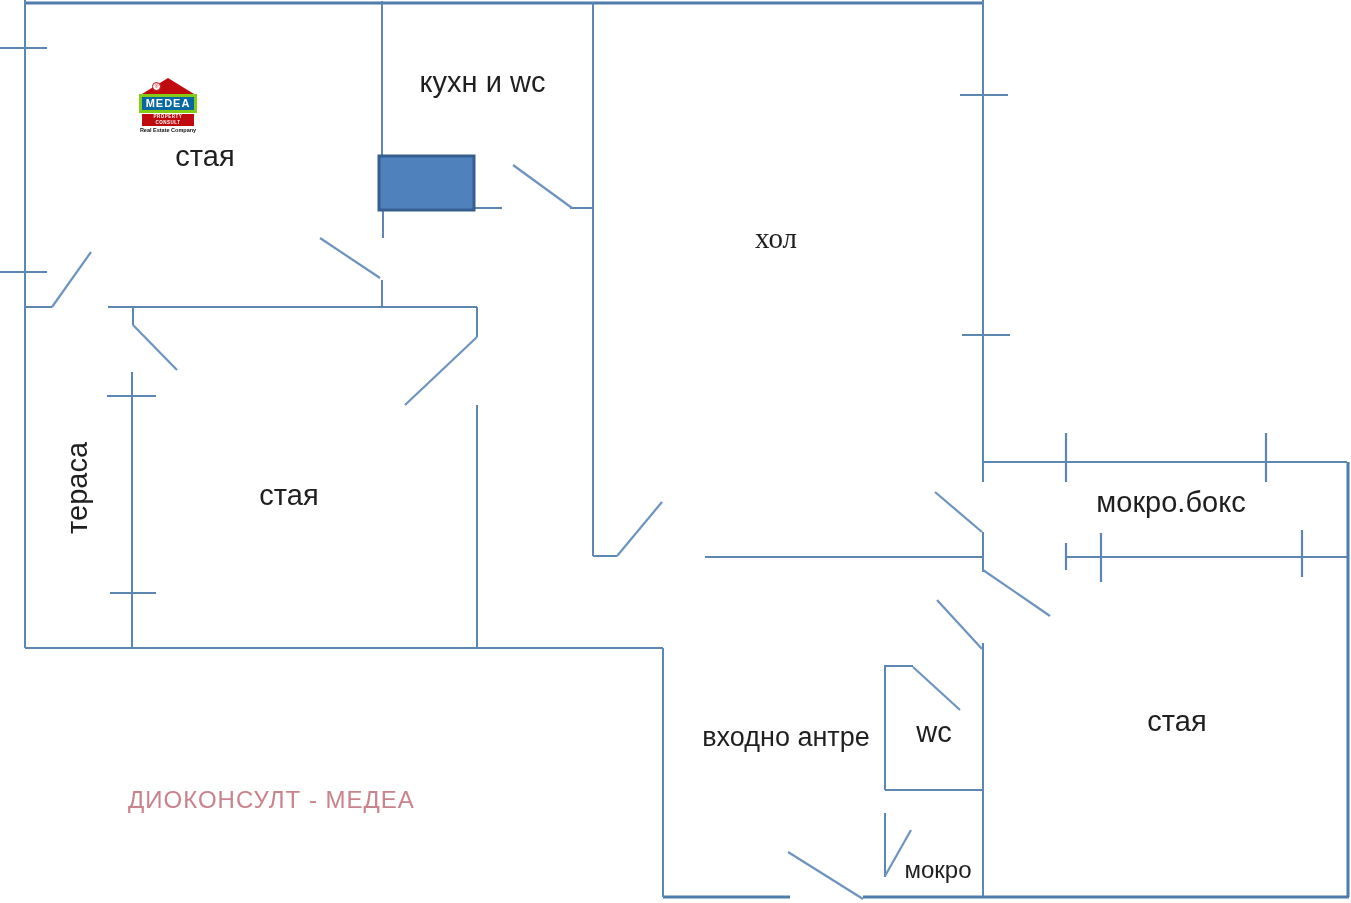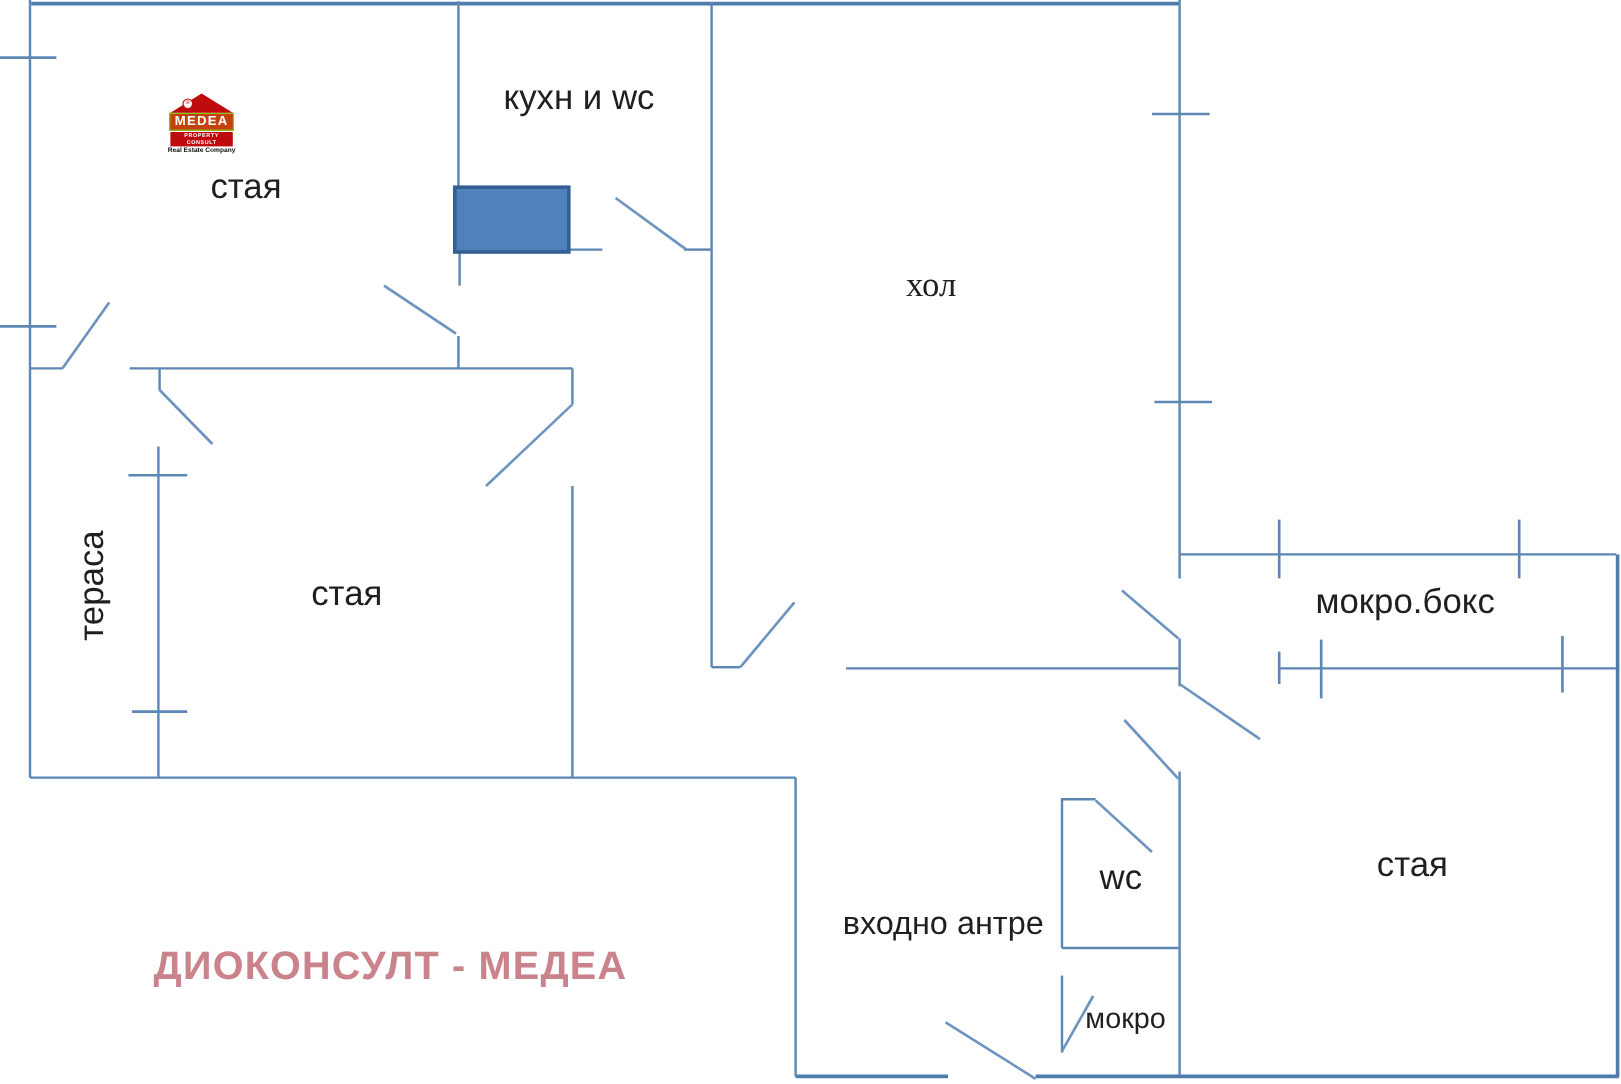--- a/index.html
+++ b/index.html
@@ -8,41 +8,41 @@
     font-family:"Liberation Sans", sans-serif;
   }
   .plan-svg{position:absolute;left:0;top:0;}
   .room-label{
     position:absolute;color:#1f1f1f;font-size:29px;text-align:center;
     white-space:nowrap;line-height:1.1;
   }
   .label-terasa{
     transform:rotate(-90deg);transform-origin:center center;
   }
-  .label-antre{font-size:27px;margin-top:32px;}
+  .label-antre{font-size:27px;}
   .label-mokro{font-size:24px;}
   .watermark{
     position:absolute;left:128px;top:786px;
-    font-size:33px;font-weight:bold;letter-spacing:1px;color:#ca828b;
+    font-size:24px;font-weight:normal;letter-spacing:1px;color:#ca828b;
     white-space:nowrap;
   }
   
   .logo{position:absolute;left:137px;top:78px;width:62px;text-align:center;}
   .logo-roof{
     width:0;height:0;margin:0 auto;
     border-left:26px solid transparent;border-right:26px solid transparent;
     border-bottom:16px solid #c00b0e;position:relative;
   }
   .logo-reg{
     position:absolute;left:-16px;top:4px;width:7px;height:7px;border:1px solid #c00b0e;
     border-radius:50%;font-size:5px;line-height:7px;color:#c00b0e;background:#fff;
   }
   .logo-name{
-    margin:0 auto;width:52px;background:#c2410c;color:#ffffff;font-weight:bold;
-    font-size:11px;line-height:13px;letter-spacing:1px;border:1px solid #84cc16;
+    margin:0 auto;width:52px;background:#0369a1;color:#ffffff;font-weight:bold;
+    font-size:11px;line-height:13px;letter-spacing:1px;border:3px solid #84cc16;
   }
   .logo-sub{
     margin:1px auto 0;width:52px;background:#c00b0e;color:#ffffff;font-weight:bold;
     font-size:4.5px;line-height:6px;letter-spacing:.5px;
   }
   .logo-tag{
     margin-top:1px;color:#111;font-weight:bold;font-size:5.5px;line-height:6px;
   }
 </style>
 </head>
@@ -141,21 +141,21 @@
 <div class="room-label" style="left:189px;top:480px;width:200px;">стая</div>
 
 <div class="room-label" style="left:1071px;top:487px;width:200px;">мокро.бокс</div>
 
 <div class="room-label label-antre" style="left:661px;top:723px;width:250px;">входно антре</div>
 
 <div class="room-label" style="left:884px;top:717px;width:100px;">wc</div>
 
 <div class="room-label" style="left:1077px;top:706px;width:200px;">стая</div>
 
-<div class="room-label label-mokro" style="left:888px;top:837px;width:100px;">мокро</div>
+<div class="room-label label-mokro" style="left:888px;top:857px;width:100px;">мокро</div>
 
 <div class="watermark">ДИОКОНСУЛТ - МЕДЕА</div>
 
 <div class="logo">
   <div class="logo-roof">
     <span class="logo-reg">®</span>
   </div>
   <div class="logo-name">MEDEA</div>
   <div class="logo-sub">PROPERTY CONSULT</div>
   <div class="logo-tag">Real Estate Company</div>

